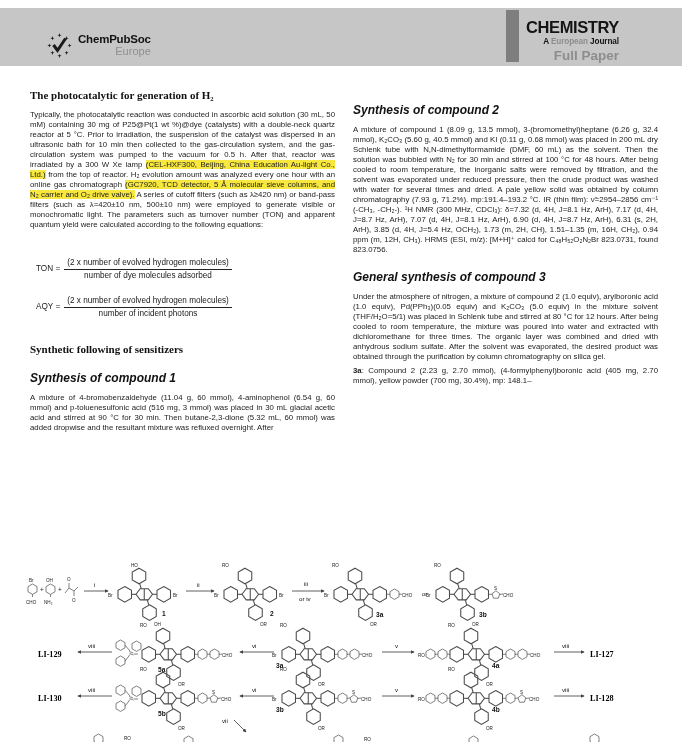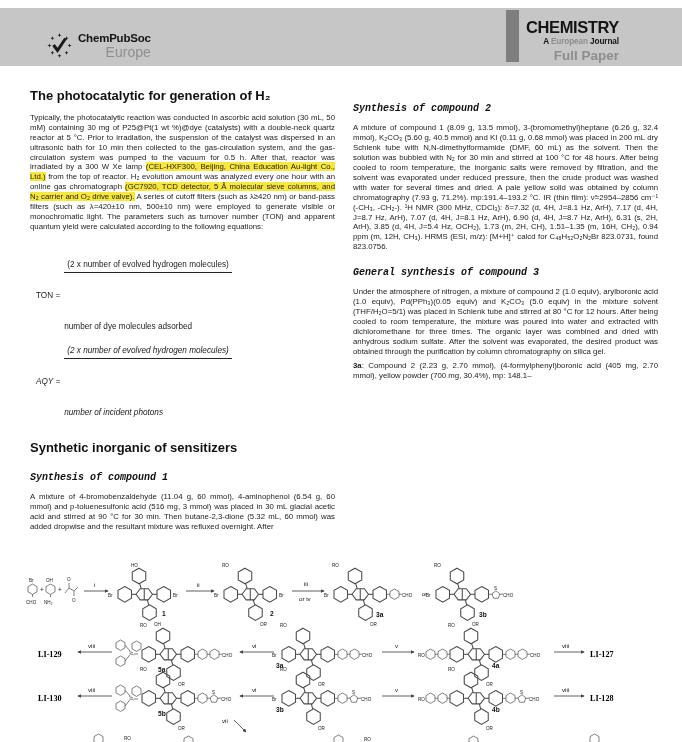--- a/index.html
+++ b/index.html
@@ -6,39 +6,39 @@
   html,body { width:682px; height:742px; }
   body {
     position:relative; overflow:hidden; background:#ffffff;
     font-family:"Liberation Sans","DejaVu Sans",sans-serif; color:#1d1d1d;
   }
   
   .band { position:absolute; left:0; top:8px; width:682px; height:58px; background:#c6c6c6; }
   .cps { position:absolute; left:46px; top:32px; display:flex; align-items:center; gap:5px; }
   .cps-txt { line-height:1.05; }
   .cps-name { font-weight:bold; font-size:11.5px; color:#121212; letter-spacing:-0.2px; }
-  .cps-sub  { font-size:14px; color:#8f8f8f; text-align:right; margin-top:1px; }
+  .cps-sub  { font-size:11px; color:#8f8f8f; text-align:right; margin-top:1px; }
   .journal { position:absolute; left:506px; top:10px; display:flex; gap:7px; }
   .jbar { width:13px; height:52px; background:#7e7e7e; }
   .jtxt { line-height:1; padding-top:9px;text-align:right; }
   .jname { font-size:16.5px; font-weight:bold; color:#141414; letter-spacing:-0.4px; }
   .jsub  { font-size:8.2px; font-weight:bold; color:#141414; margin-top:2px; letter-spacing:-0.1px; }
   .jsub .mid { color:#8d8d8d; }
   .jtype { font-size:13.5px; font-weight:bold; color:#8d8d8d; margin-top:3px; }
   
   .main { position:absolute; left:0; top:66px; width:682px; padding:22px 24px 0 30px;
           display:flex; justify-content:space-between; }
   .col { width:305px; font-size:7.8px; line-height:1.28; text-align:justify; color:#222; }
   .bp { margin-bottom:4px; }
-  h3.sec { font-size:13px; color:#111; margin:16px 0 8px; }
-  h4.sub { font-size:10px; color:#111; font-style:italic; margin:15px 0 7px;font-family:Liberation Mono, monospace; }
+  h3.sec { font-size:11px; color:#111; margin:16px 0 8px;font-family:Liberation Serif, serif; }
+  h4.sub { font-size:12px; color:#111; font-style:italic; margin:15px 0 7px; }
   h3.first { margin-top:0; }
   .hl { background:#f7e73e; }
   .eq { display:flex; align-items:center; gap:4px; margin:28px 0 4px 6px; font-size:8.2px; color:#1a1a1a; }
-  .frac { display:inline-flex; flex-direction:column; text-align:left;gap:48px; }
+  .frac { display:inline-flex; flex-direction:column; text-align:center; }
   .frac .num { border-bottom:0.8px solid #222; padding:0 3px 1px; }
   .frac .den { padding-top:1px; }
   .p4lbl { font-weight:bold; }
   
   .scheme { position:absolute; left:24px; top:560px; width:634px; height:182px; }
   .bond { stroke:#4a4a4a; stroke-width:0.7; fill:none; }
   .arr  { stroke:#383838; stroke-width:0.8; }
   text  { font-family:"Liberation Sans","DejaVu Sans",sans-serif; }
   .atm  { font-size:4.6px; fill:#222; }
   .plus { font-size:6.5px; fill:#222; }
@@ -90,29 +90,29 @@
     <h3 class="sec first">The photocatalytic for generation of H₂</h3>
     <p class="bp"><span>Typically, the photocatalytic reaction was conducted in ascorbic acid solution (30 mL, 50 mM) containing 30 mg of P25@Pt(1 wt %)@dye (catalysts) with a double-neck quartz reactor at 5 °C. Prior to irradiation, the suspension of the catalyst was dispersed in an ultrasonic bath for 10 min then collected to the gas-circulation system, and the gas-circulation system was pumped to the vacuum for 0.5 h. After that, reactor was irradiated by a 300 W Xe lamp </span><span class="hl">(CEL-HXF300, Beijing, China Education Au-light Co., Ltd.)</span><span> from the top of reactor. H₂ evolution amount was analyzed every one hour with an online gas chromatograph </span><span class="hl">(GC7920, TCD detector, 5 Å molecular sieve columns, and N₂ carrier and O₂ drive valve).</span><span> A series of cutoff filters (such as λ≥420 nm) or band-pass filters (such as λ=420±10 nm, 500±10 nm) were employed to generate visible or monochromatic light. The parameters such as turnover number (TON) and apparent quantum yield were calculated according to the following equations:</span></p>
 
     <div class="eq">
       <span>TON =</span>
       <span class="frac">
           <span class="num">(2 x number of evolved hydrogen molecules)</span>
           <span class="den">number of dye molecules adsorbed</span>
         </span>
     </div>
-    <div class="eq" style="margin-top:14px;font-style:italic;">
+    <div class="eq" style="margin-top:14px;">
       <span>AQY =</span>
       <span class="frac">
           <span class="num">(2 x number of evolved hydrogen molecules)</span>
           <span class="den">number of incident photons</span>
         </span>
     </div>
 
-    <h3 class="sec" style="margin-top:22px;">Synthetic inorganic of sensitizers</h3>
+    <h3 class="sec" style="margin-top:22px;">Synthetic following of sensitizers</h3>
     <h4 class="sub">Synthesis of compound 1</h4>
     <p class="bp">A mixture of 4-bromobenzaldehyde (11.04 g, 60 mmol), 4-aminophenol (6.54 g, 60 mmol) and p-toluenesulfonic acid (516 mg, 3 mmol) was placed in 30 mL glacial acetic acid and stirred at 90 °C for 30 min. Then butane-2,3-dione (5.32 mL, 60 mmol) was added dropwise and the resultant mixture was refluxed overnight. After</p>
   </div>
 
   <div class="col">
     <h4 class="sub">Synthesis of compound 2</h4>
     <p class="bp">A mixture of compound 1 (8.09 g, 13.5 mmol), 3-(bromomethyl)heptane (6.26 g, 32.4 mmol), K₂CO₃ (5.60 g, 40.5 mmol) and KI (0.11 g, 0.68 mmol) was placed in 200 mL dry Schlenk tube with N,N-dimethylformamide (DMF, 60 mL) as the solvent. Then the solution was bubbled with N₂ for 30 min and stirred at 100 °C for 48 hours. After being cooled to room temperature, the inorganic salts were removed by filtration, and the solvent was evaporated under reduced pressure, then the crude product was washed with water for several times and dried. A pale yellow solid was obtained by column chromatography (7.93 g, 71.2%). mp:191.4–193.2 °C. IR (thin film): ν̃=2954–2856 cm⁻¹ (-CH₃, -CH₂-). ¹H NMR (300 MHz, CDCl₃): δ=7.32 (d, 4H, J=8.1 Hz, ArH), 7.17 (d, 4H, J=8.7 Hz, ArH), 7.07 (d, 4H, J=8.1 Hz, ArH), 6.90 (d, 4H, J=8.7 Hz, ArH), 6.31 (s, 2H, ArH), 3.85 (d, 4H, J=5.4 Hz, OCH₂), 1.73 (m, 2H, CH), 1.51–1.35 (m, 16H, CH₂), 0.94 ppm (m, 12H, CH₃). HRMS (ESI, m/z): [M+H]⁺ calcd for C₄₈H₅₂O₂N₂Br 823.0731, found 823.0756.</p>
     <h4 class="sub">General synthesis of compound 3</h4>
     <p class="bp">Under the atmosphere of nitrogen, a mixture of compound 2 (1.0 equiv), arylboronic acid (1.0 equiv), Pd(PPh₃)(0.05 equiv) and K₂CO₃ (5.0 equiv) in the mixture solvent (THF/H₂O=5/1) was placed in Schlenk tube and stirred at 80 °C for 12 hours. After being cooled to room temperature, the mixture was poured into water and extracted with dichloromethane for three times. The organic layer was combined and dried with anhydrous sodium sulfate. After the solvent was evaporated, the desired product was obtained through the purification by column chromatography on silica gel.</p>
     <p class="bp"><span class="p4lbl">3a</span><span>: Compound 2 (2.23 g, 2.70 mmol), (4-formylphenyl)boronic acid (405 mg, 2.70 mmol), yellow powder (700 mg, 30.4%), mp: 148.1–</span></p>

